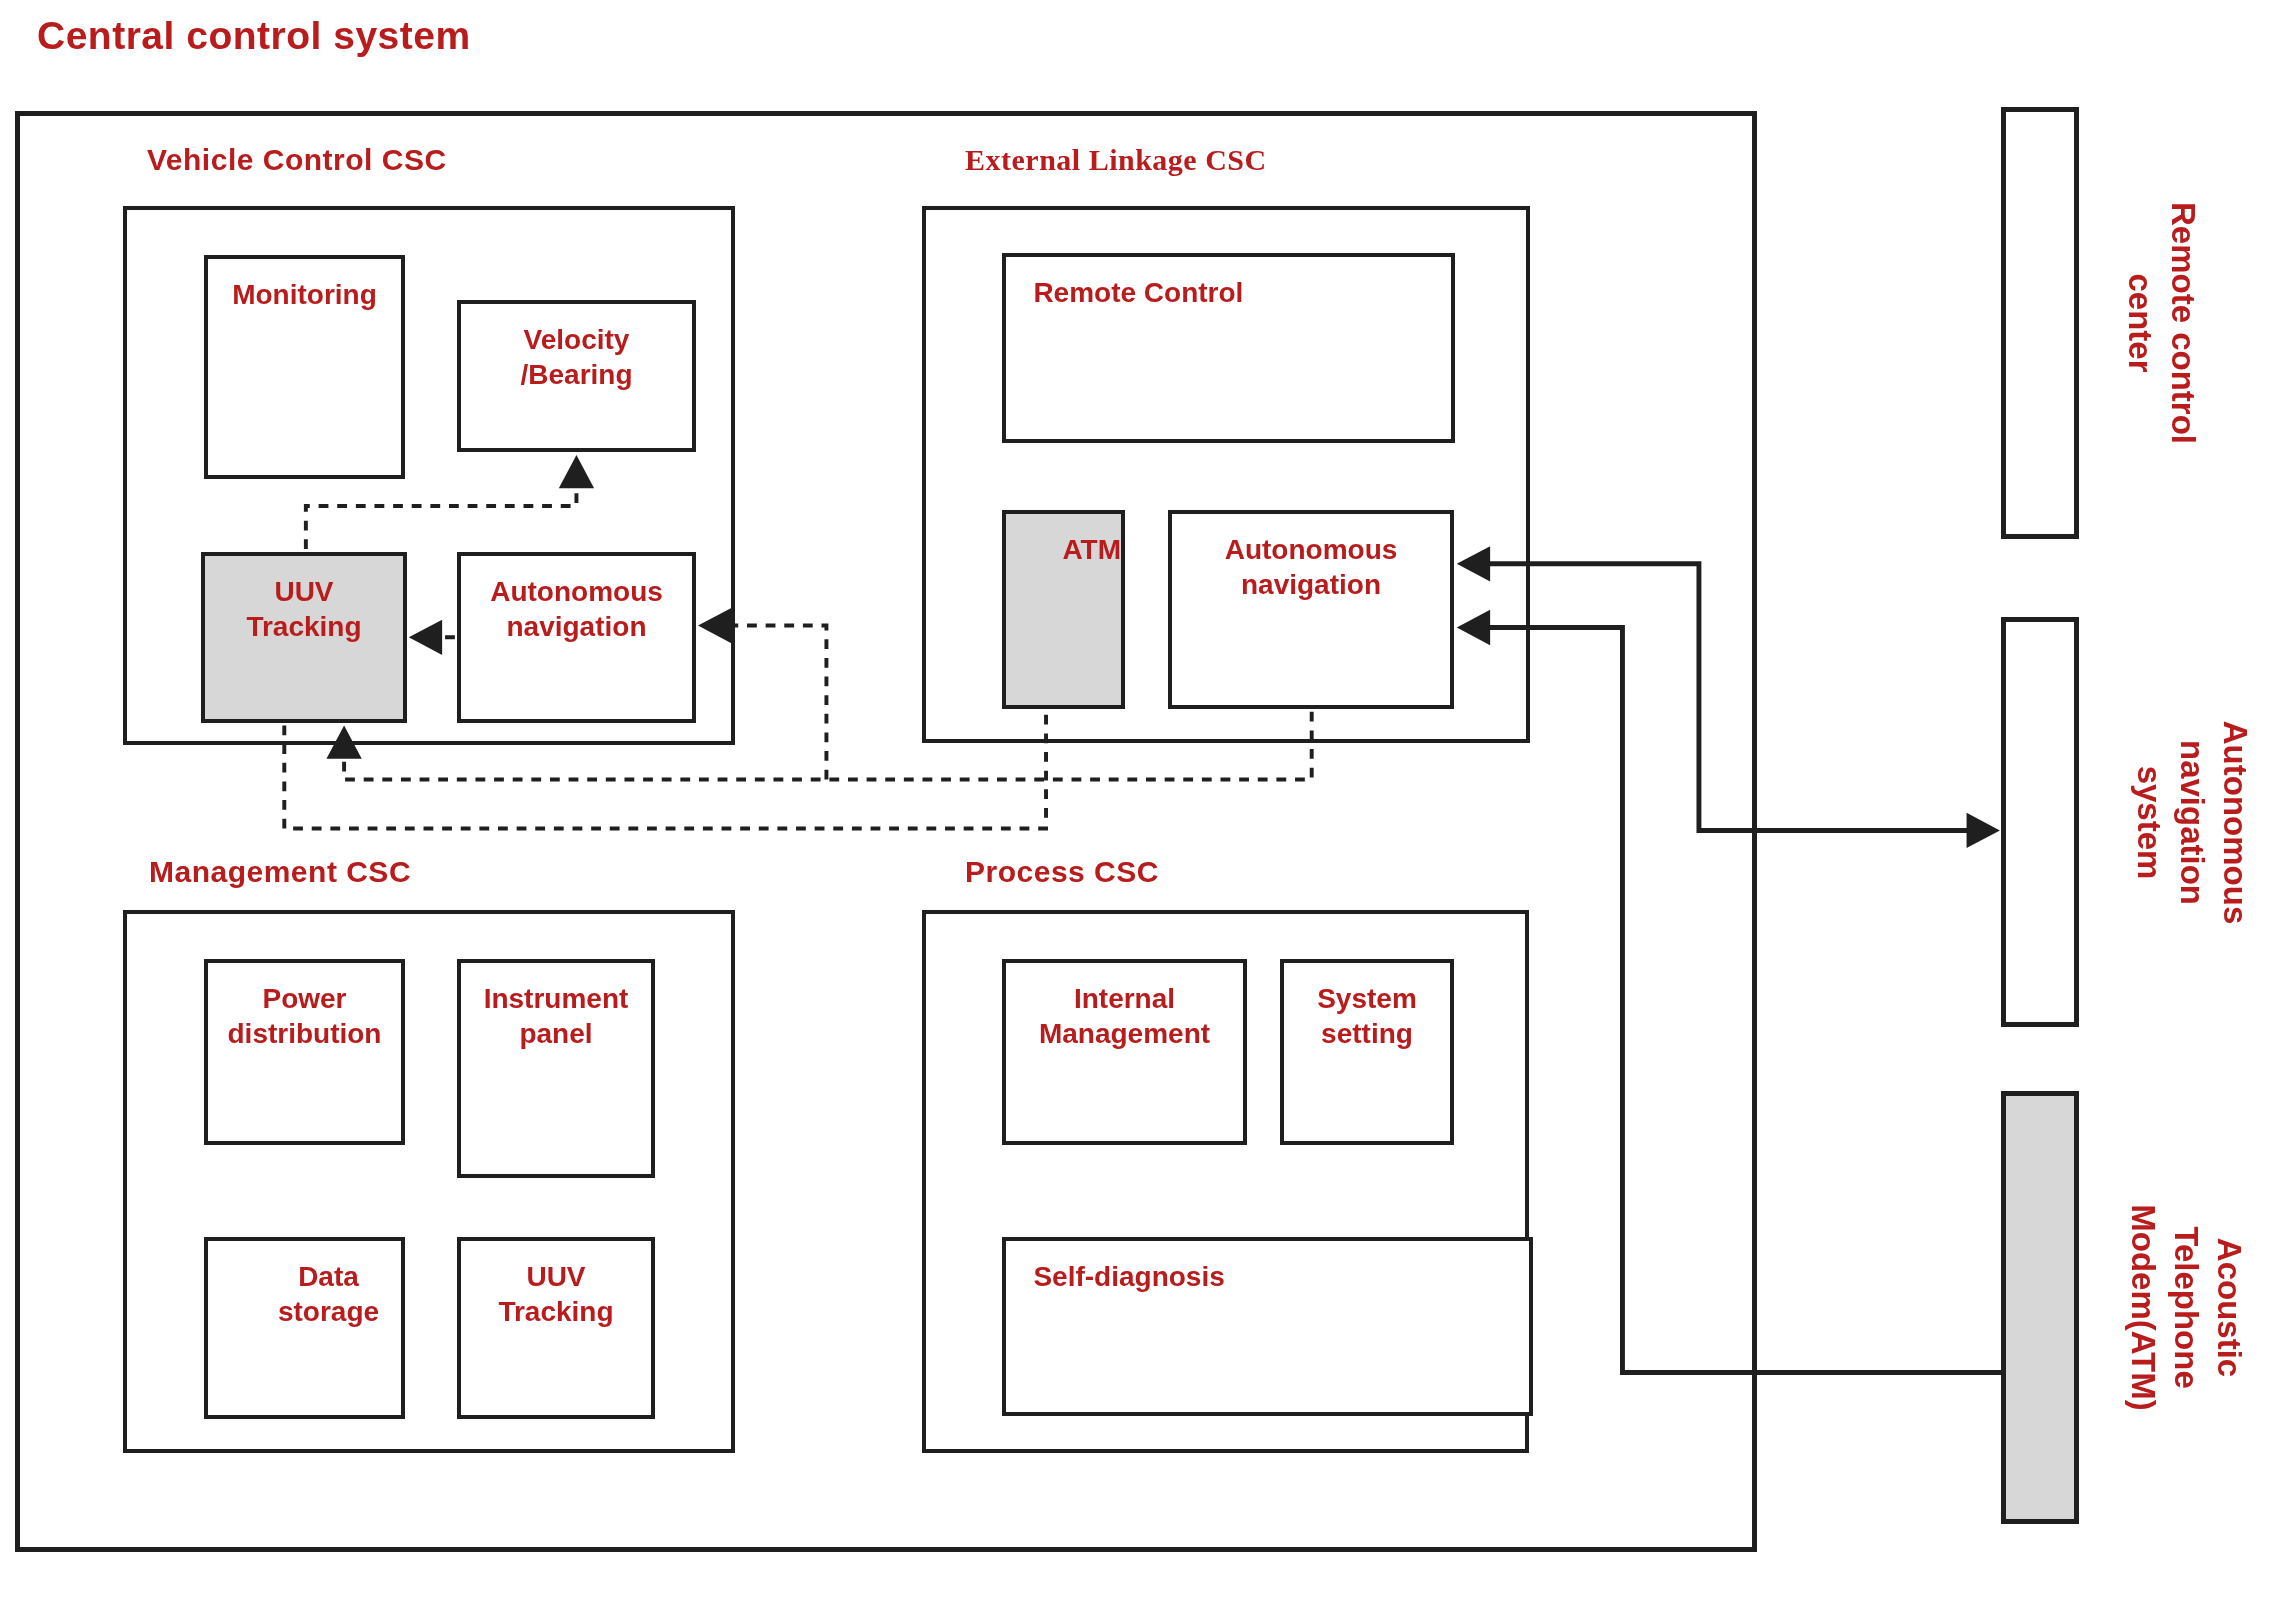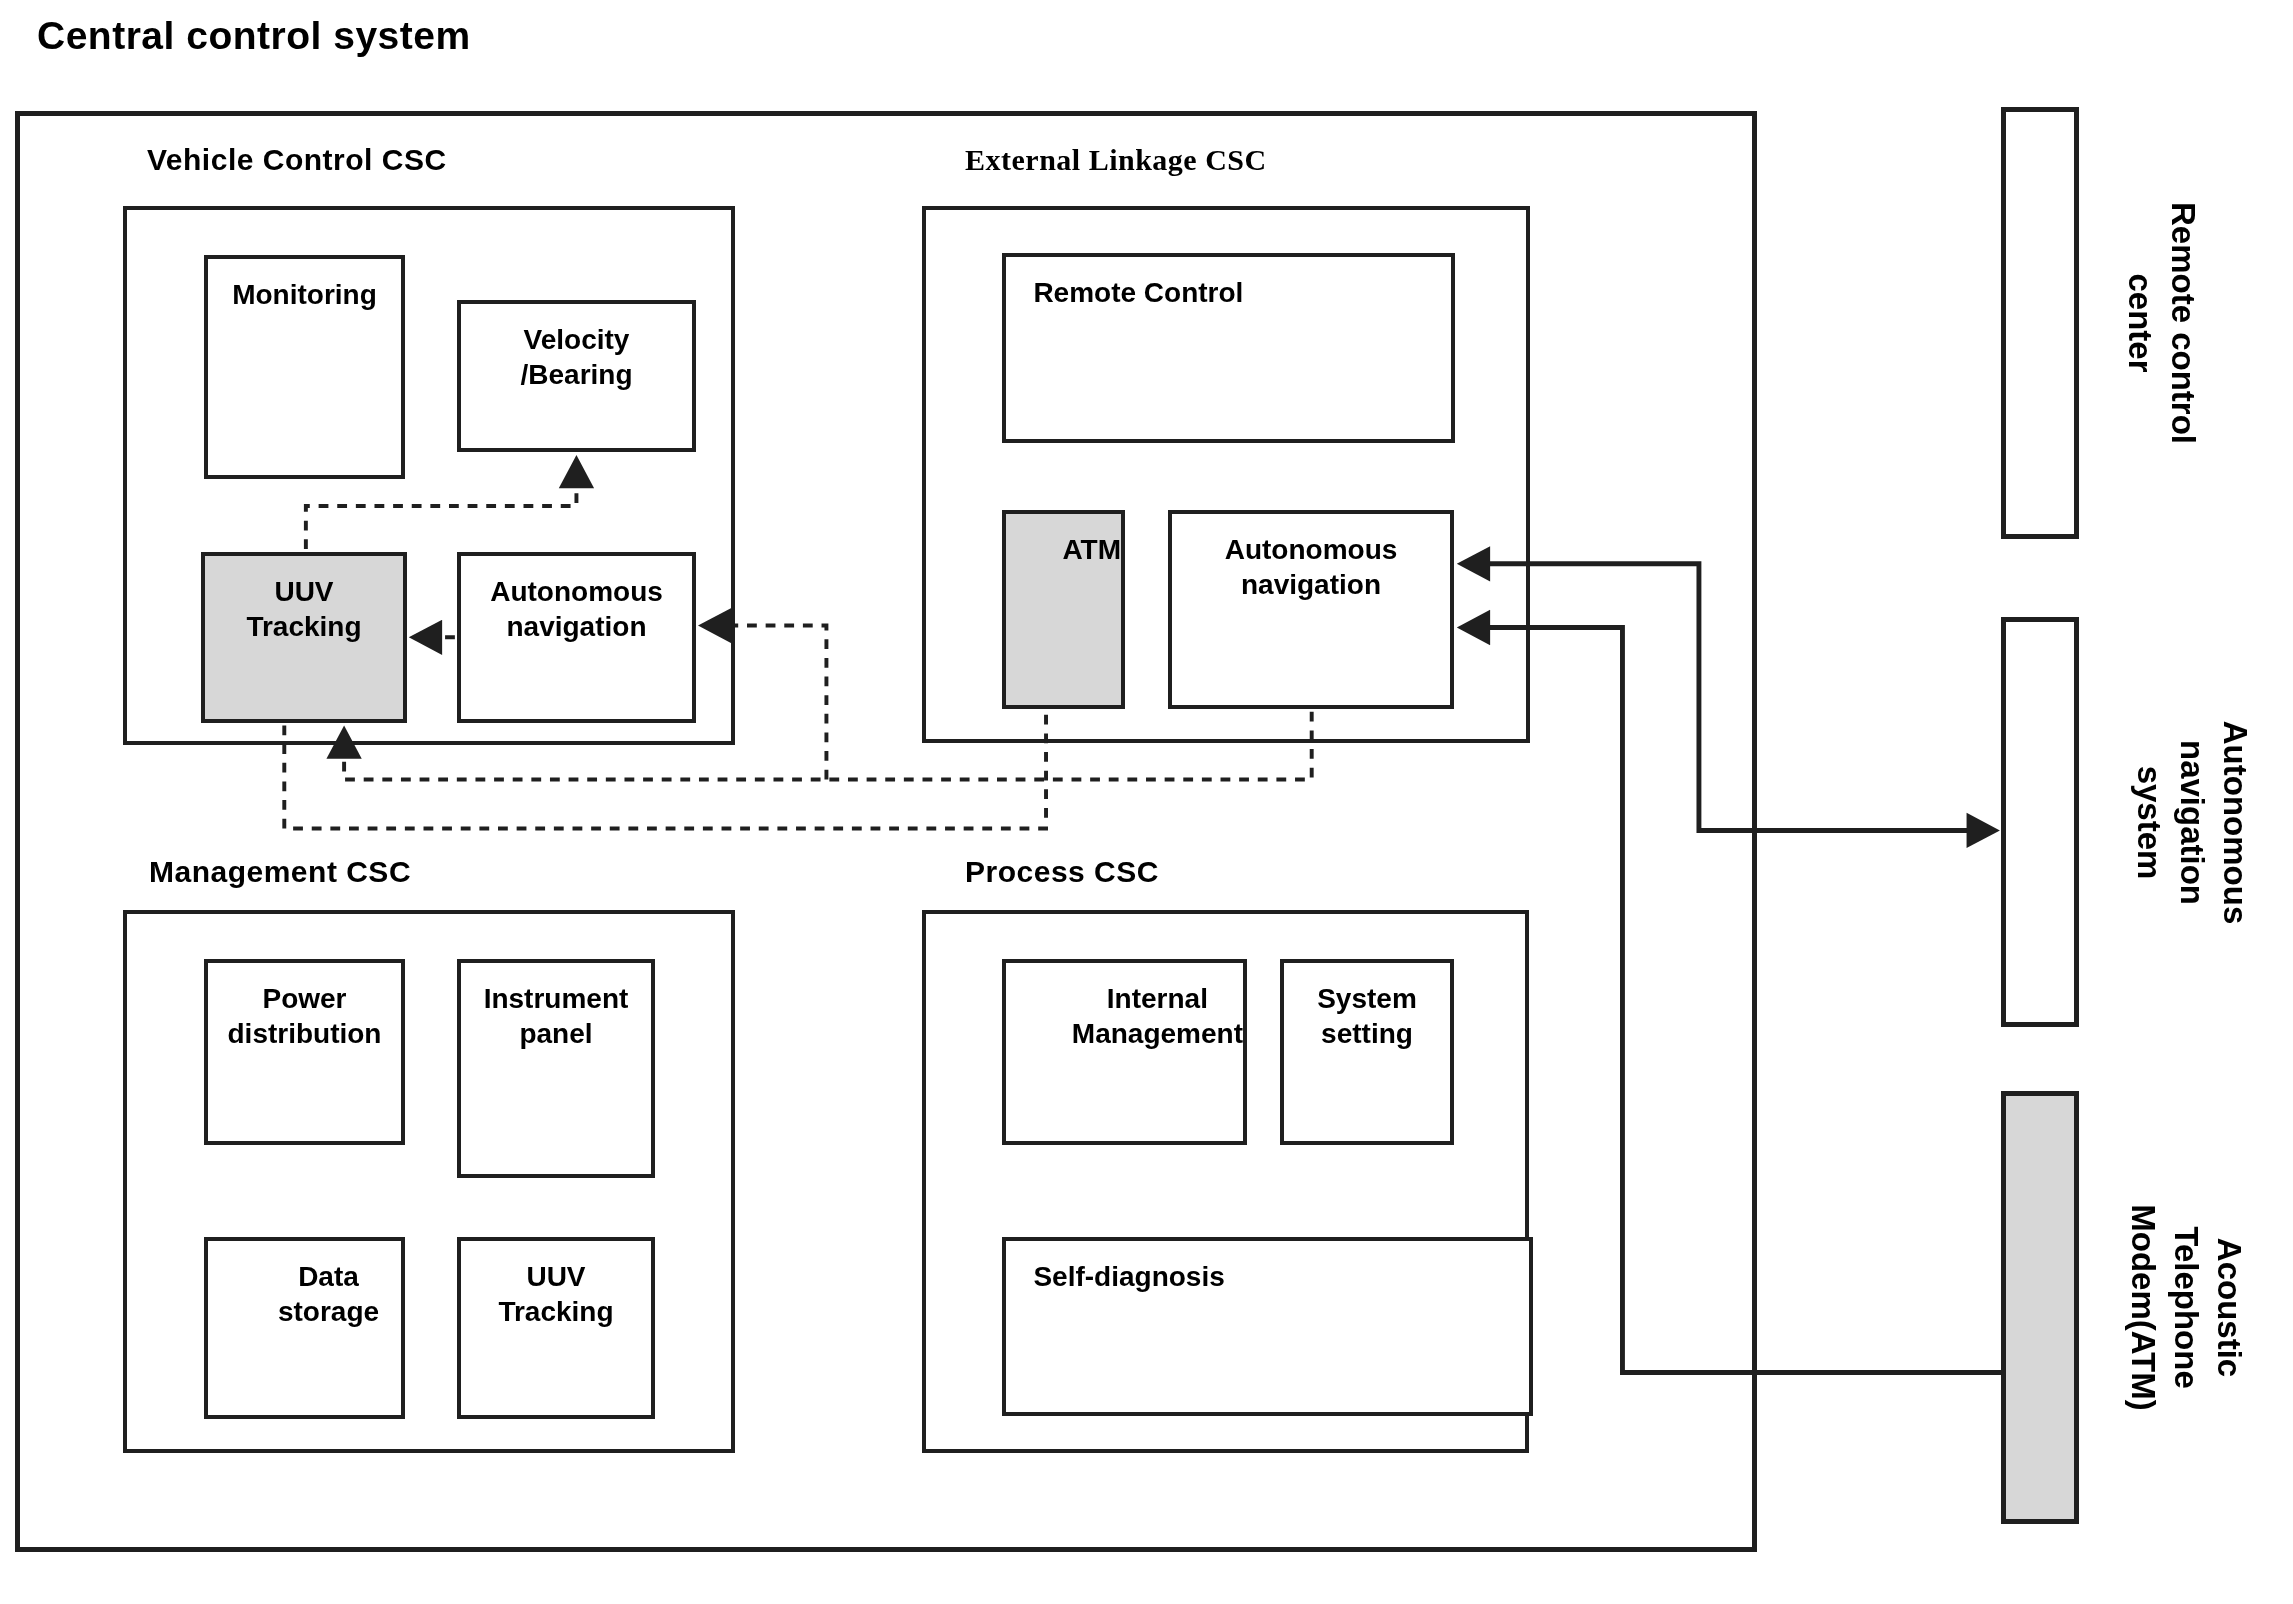--- a/index.html
+++ b/index.html
@@ -1,18 +1,18 @@
 <!DOCTYPE html>
 <html><head>
 <meta charset="utf-8">
 <style>
   html,body { margin:0; padding:0; background:#ffffff; }
   #canvas {
     position:relative; width:2294px; height:1605px; background:#ffffff;
-    font-family:"Liberation Sans", sans-serif; font-weight:bold; color:#000000;
+    font-family:"Liberation Sans", sans-serif; font-weight:bold; color:#b91c1c;
     overflow:hidden;
   }
   .box {
     position:absolute; box-sizing:border-box; background:#ffffff;
     border:4.9px solid #1f1f1f;
   }
   .thick { border-width:5.9px; }
   .shaded { background:#d7d7d7; }
   .pad-top { display:flex; justify-content:center; align-items:flex-start; padding-top:17.6px; }
   .pad-left { display:block; padding:17.6px 0 0 27.4px; }
@@ -93,21 +93,21 @@
   </div>
 
   <div class="box pad-top" style="left:457px; top:1237px; width:198px; height:182px;">
     <span class="lbl">UUV
 Tracking</span>
   </div>
 
   <div class="sec-title" style="left:965px; top:855px;">Process CSC</div>
   <div class="box" style="left:922px; top:910px; width:607px; height:543px;"></div>
 
-  <div class="box pad-top" style="left:1002px; top:959px; width:245px; height:186px;justify-content:flex-end;">
+  <div class="box pad-top" style="left:1002px; top:959px; width:245px; height:186px;">
     <span class="lbl">Internal
 Management</span>
   </div>
 
   <div class="box pad-top" style="left:1280px; top:959px; width:174px; height:186px;">
     <span class="lbl">System
 setting</span>
   </div>
 
   <div class="box pad-left" style="left:1002px; top:1237px; width:531px; height:179px;">

